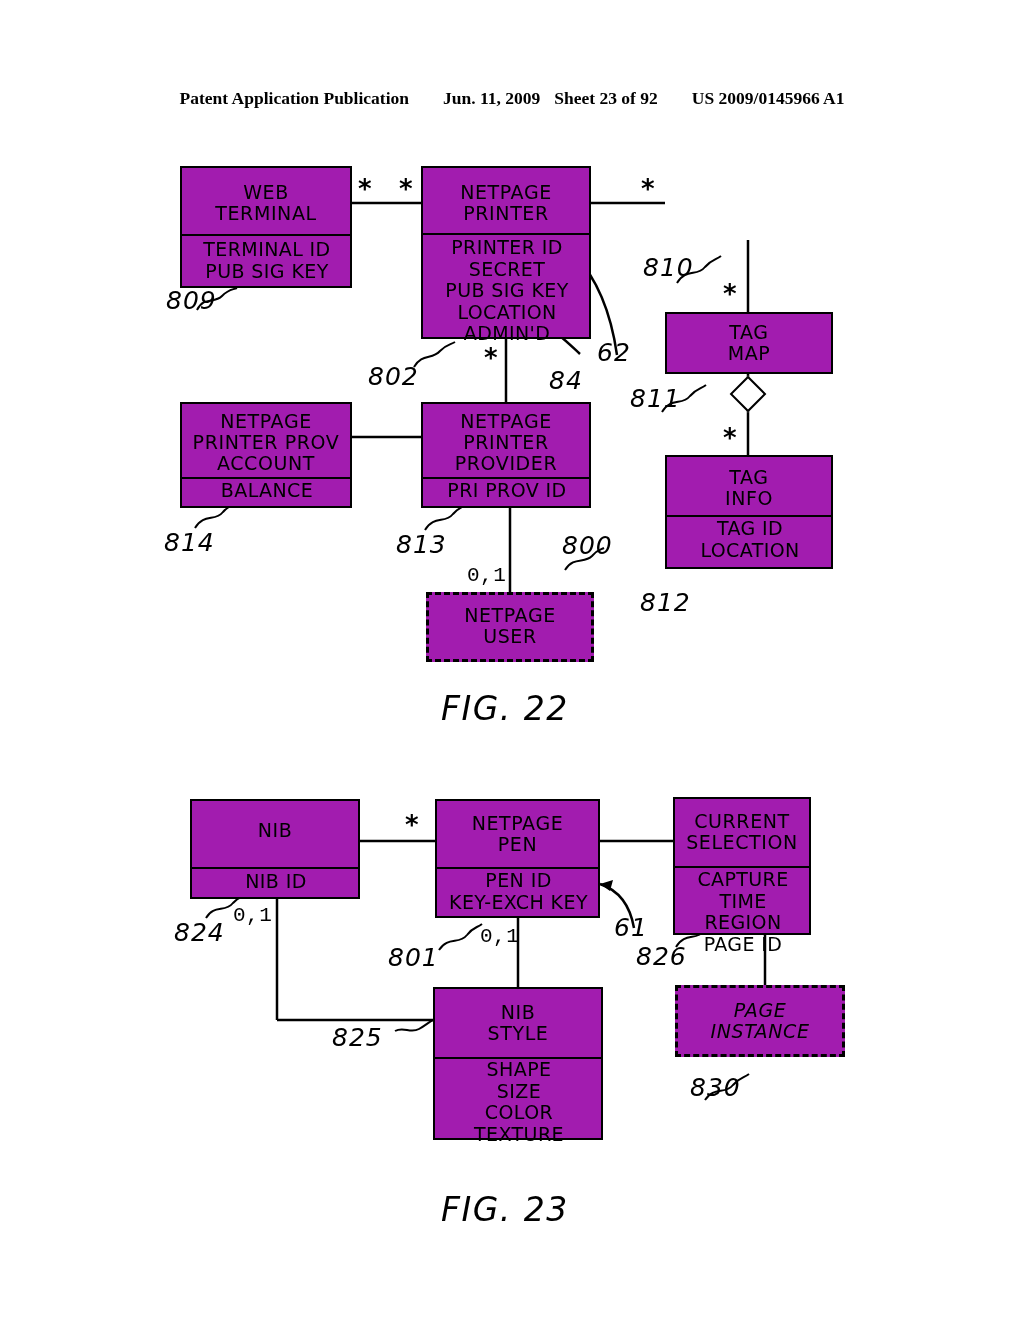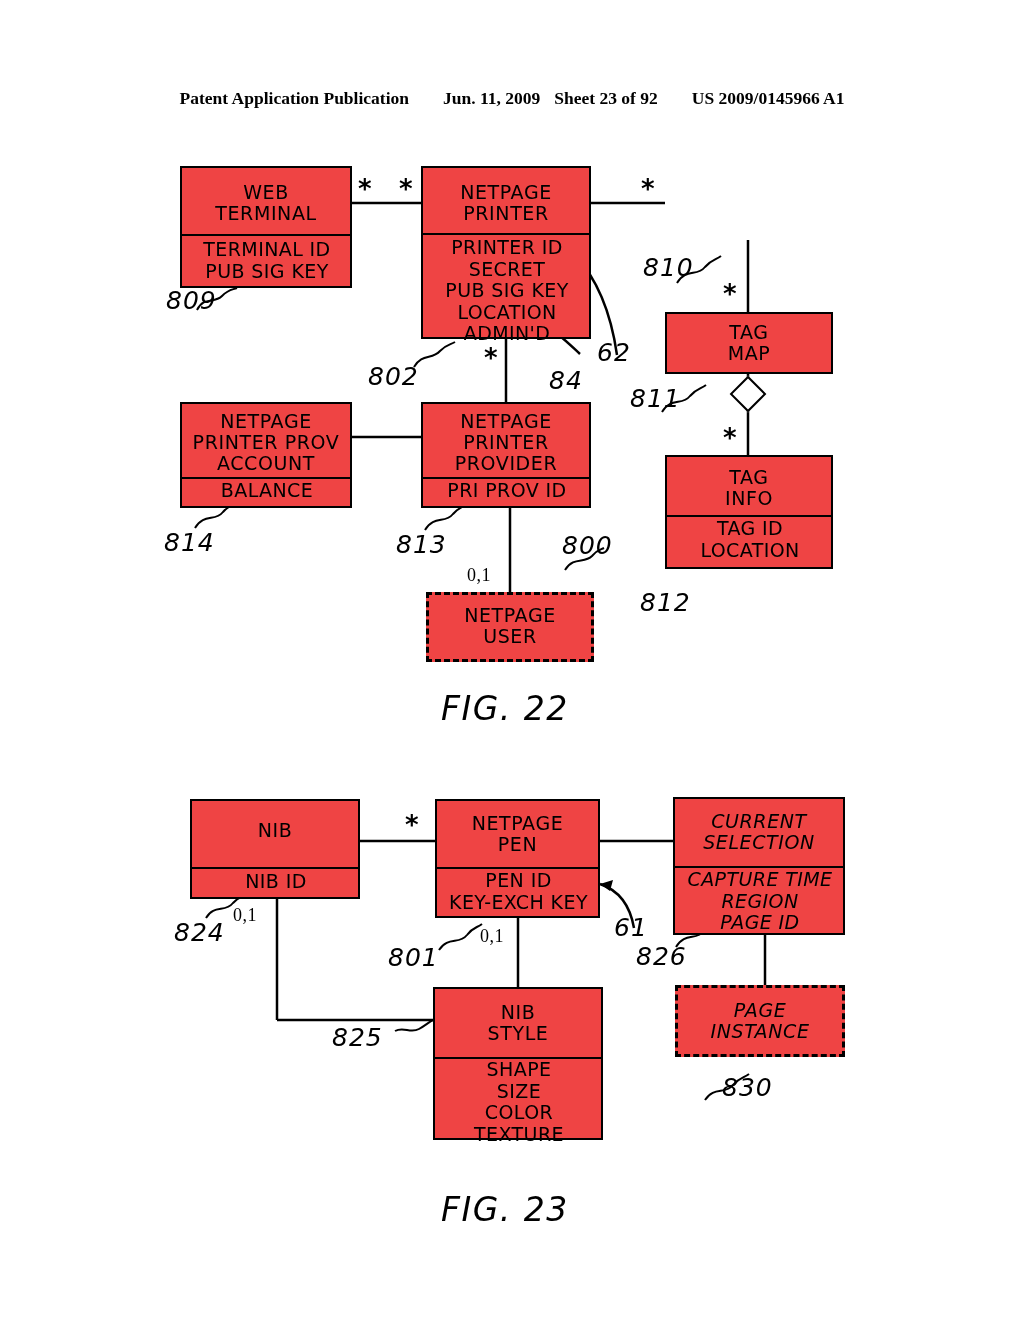--- a/index.html
+++ b/index.html
@@ -37,21 +37,21 @@
   }
   .hdr .seg { display: inline-block; vertical-align: baseline; }
   .hdr .gap1 { display:inline-block; width: 34px; }
   .hdr .gap2 { display:inline-block; width: 14px; }
   .hdr .gap3 { display:inline-block; width: 34px; }
 
   
   .box {
     position: absolute;
     border: 2.5px solid #000;
-    background: #ef4444;
+    background: #a21caf;
     box-sizing: border-box;
   }
   .box.dashed {
     border: 3px dashed #000;
   }
   .divider {
     position: absolute;
     left: 0; right: 0;
     border-top: 2.5px solid #000;
     height: 0;
@@ -81,22 +81,22 @@
   
   .star {
     position: absolute;
     font-family: "DejaVu Sans", sans-serif;
     font-size: 26px;
     line-height: 26px;
     font-weight: 700;
   }
   .mult {
     position: absolute;
-    font-family: Liberation Serif, serif;
-    font-size: 18px;
+    font-family: Liberation Mono, monospace;
+    font-size: 21px;
     line-height: 19px;
     letter-spacing: 0.5px;
   }
 
   
   .ref {
     position: absolute;
     font-family: "DejaVu Sans", sans-serif;
     font-style: italic;
     font-size: 25px;
@@ -280,21 +280,21 @@
 
   <div class="box" style="left:435px; top:799px; width:165px; height:119px;">
     <div class="ttl" style="top:12px;">NETPAGE
 PEN</div>
     <div class="divider" style="top:66px;"></div>
     <div class="attrs" style="top:69px;">PEN ID
 KEY-EXCH KEY</div>
   </div>
   <div class="ref" style="left:388px; top:945px;">801</div>
 
-  <div class="box" style="left:673px; top:797px; width:172px; height:138px;font-style:italic;">
+  <div class="box" style="left:673px; top:797px; width:138px; height:138px;">
     <div class="ttl" style="top:12px;">CURRENT
 SELECTION</div>
     <div class="divider" style="top:67px;"></div>
     <div class="attrs" style="top:70px;">CAPTURE TIME
 REGION
 PAGE ID</div>
   </div>
   <div class="ref" style="left:636px; top:944px;">826</div>
 
   <div class="box" style="left:433px; top:987px; width:170px; height:153px;">
@@ -305,21 +305,21 @@
 SIZE
 COLOR
 TEXTURE</div>
   </div>
   <div class="ref" style="left:332px; top:1025px;">825</div>
 
   <div class="box dashed" style="left:675px; top:985px; width:170px; height:72px;">
     <div class="ttl ital" style="top:12px;">PAGE
 INSTANCE</div>
   </div>
-  <div class="ref" style="left:690px; top:1075px;margin-left:32px;">830</div>
+  <div class="ref" style="left:690px; top:1075px;">830</div>
 
   <div class="star" style="left:405px; top:812px;">*</div>
   <div class="mult" style="left:233px; top:906px;">0,1</div>
   <div class="mult" style="left:480px; top:927px;">0,1</div>
 
   <div class="ref" style="left:614px; top:915px;">61</div>
 
   <div class="figcap" style="left:441px; top:1175px;margin-top:18px;">FIG. 23</div>
 
 </div>

